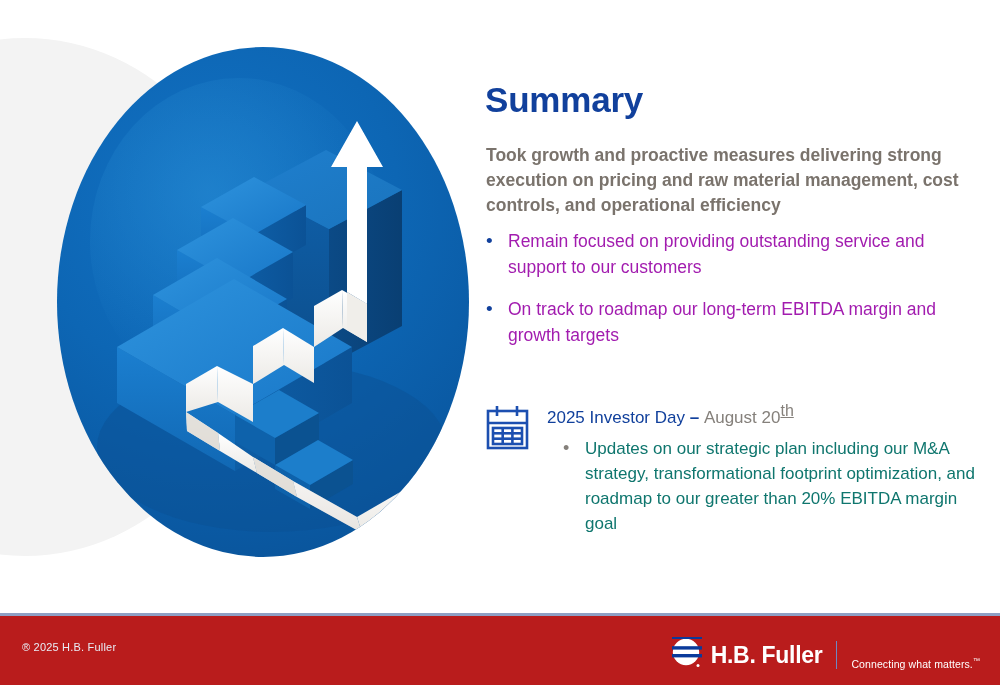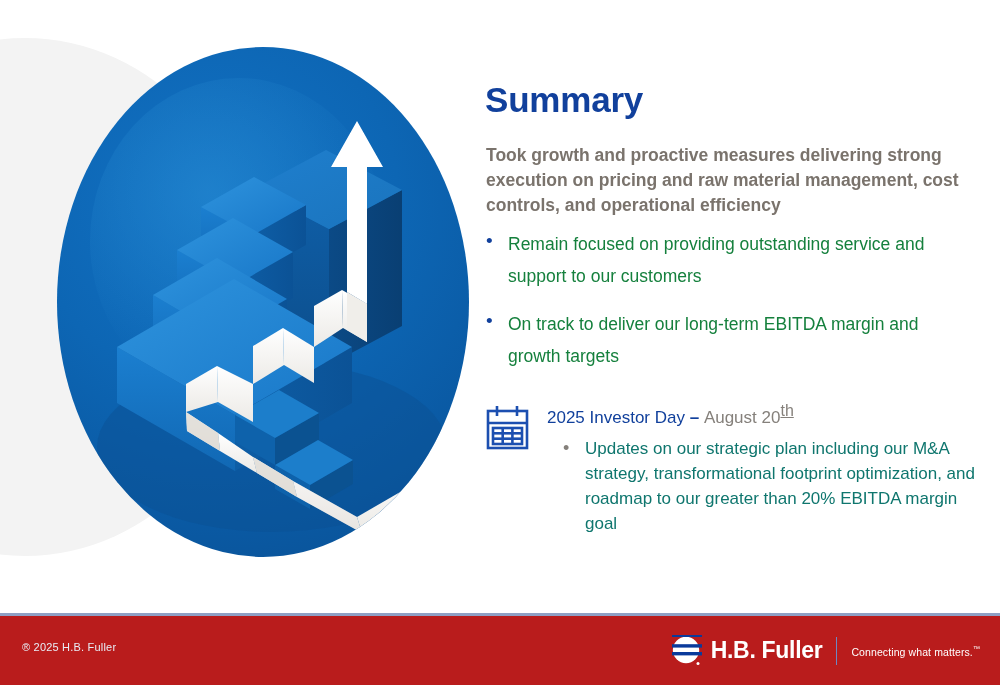--- a/index.html
+++ b/index.html
@@ -48,21 +48,21 @@
     font-size:17.5px; font-weight:bold; color:#7a736c;
     line-height:25px;
   }
   .bullets { position:absolute; left:1px; top:228px; width:470px; }
   .bullet { display:flex; margin-bottom:16px; }
   .bullet .dot {
     width:22px; flex:0 0 22px; color:#11409c;
     font-size:19px; line-height:25px; text-align:left;
   }
   .bullet .btxt {
-    font-size:17.5px; color:#15803d; line-height:32px; font-weight:normal;
+    font-size:17.5px; color:#a21caf; line-height:26px; font-weight:normal;
   }
 
   
   .investor { position:absolute; left:0px; top:400px; width:500px; display:flex; }
   .cal-wrap { flex:0 0 62px; padding-top:4px; }
   .cal-svg { width:45px; height:47px; display:block; }
   .inv-body { flex:1; }
   .inv-head { font-size:17px; line-height:22px; margin-bottom:7px; }
   .inv-head .strong { font-weight:normal; color:#11409c; }
   .inv-head .dash { font-weight:bold; color:#11409c; }
@@ -77,21 +77,21 @@
   .footer {
     position:absolute; left:0; top:616px; width:1000px; height:69px;
     background:#b91c1c;
   }
   .copyright {
     position:absolute; left:22px; top:25px;
     color:#e8ecf5; font-size:11px; letter-spacing:.2px;
   }
   .logo-group {
     position:absolute; right:20px; top:17px;
-    display:flex; align-items:center; height:36px;
+    display:flex; align-items:flex-end; height:36px;
   }
   .logo-mark { width:30px; height:32px; margin-right:9px; }
   .logo-word {
     color:#ffffff; font-size:23px; font-weight:bold; letter-spacing:-.3px;
     line-height:1; padding-bottom:2px;
   }
   .logo-div { width:1px; height:28px; background:#6f87c0; margin:0 14px; }
   .tagline { color:#ffffff; font-size:10.5px; letter-spacing:.1px; }
   .tagline sup { font-size:7px; }
 </style>
@@ -201,21 +201,21 @@
 
     <div class="lead">Took growth and proactive measures delivering strong execution on pricing and raw material management, cost controls, and operational efficiency</div>
 
     <div class="bullets">
       <div class="bullet">
         <span class="dot">•</span>
         <span class="btxt">Remain focused on providing outstanding service and support to our customers</span>
       </div>
       <div class="bullet">
         <span class="dot">•</span>
-        <span class="btxt">On track to deliver our long-term EBITDA margin and growth targets</span>
+        <span class="btxt">On track to roadmap our long-term EBITDA margin and growth targets</span>
       </div>
     </div>
 
     <div class="investor">
       <div class="cal-wrap">
         <svg class="cal-svg" viewBox="0 0 45 47">
           <g stroke="#1c4fb0" stroke-width="2.6" fill="none">
             <line x1="12" y1="2" x2="12" y2="12"></line>
             <line x1="32" y1="2" x2="32" y2="12"></line>
             <rect x="3" y="7" width="39" height="37"></rect>

